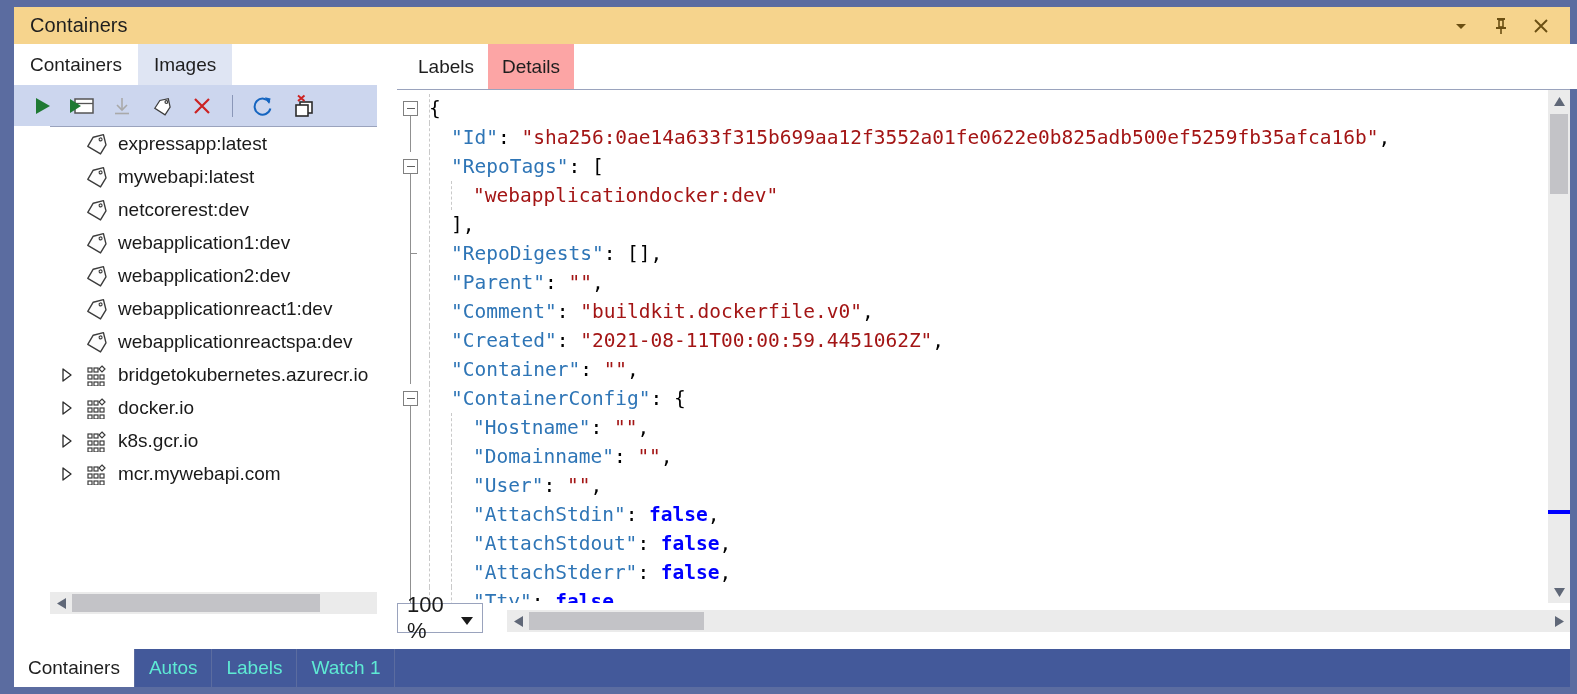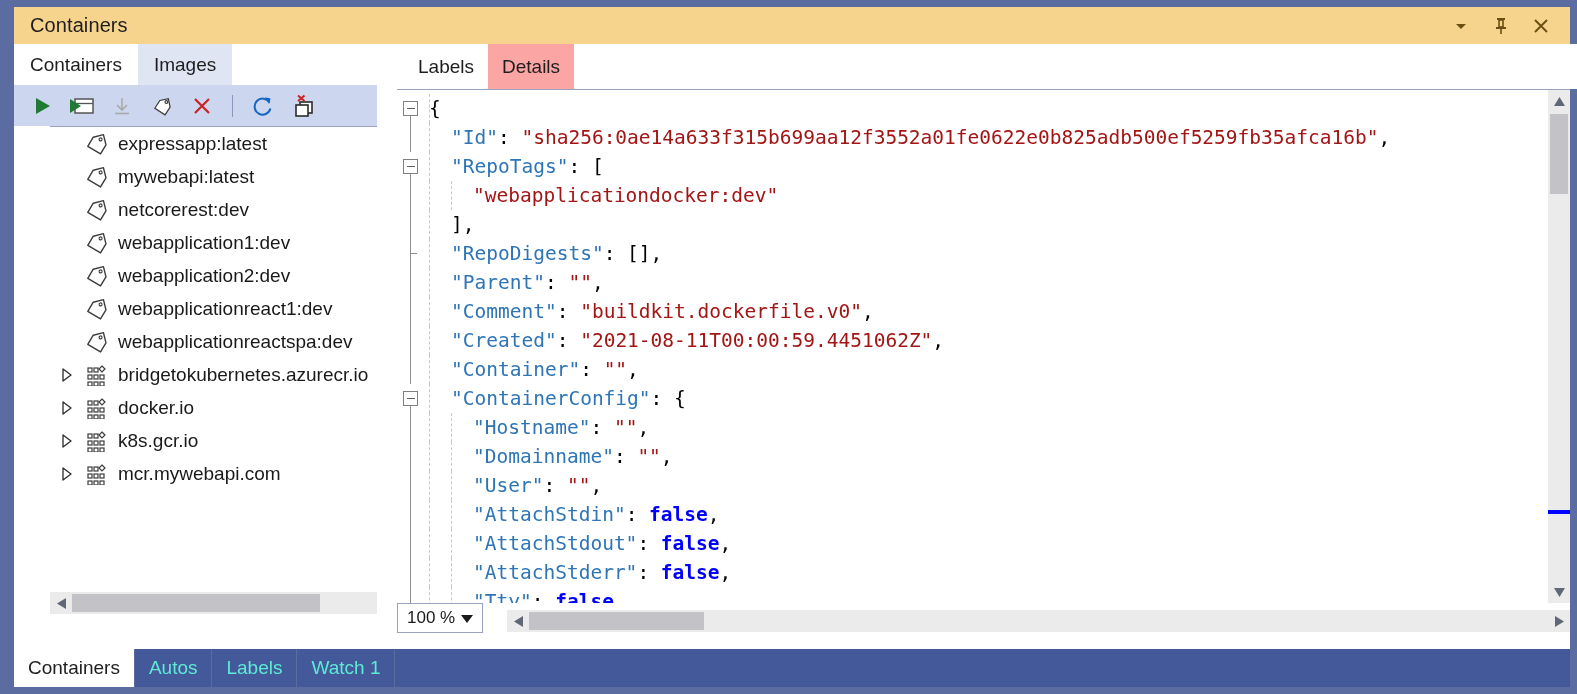--- a/index.html
+++ b/index.html
@@ -239,21 +239,21 @@
   .b  { color: #0000ff; font-weight: bold; }  
   .p  { color: #000000; }  
 
   .zoom-select {
     position: absolute;
     left: 0; top: 513px;
     width: 86px; height: 30px;
     border: 1px solid #9aa3bd;
     background: #ffffff;
     display: flex; align-items: center;
-    font-size: 17px; color: #1a1a1a;
+    font-size: 22px; color: #1a1a1a;
     cursor: pointer;
   }
   .zoom-select .val { margin-left: 9px; }
   .zoom-select .cv { margin-left: auto; margin-right: 9px; }
 
   .blue-marker {
     position: absolute;
     width: 22px; height: 4px;
     background: #0000ff;
   }

